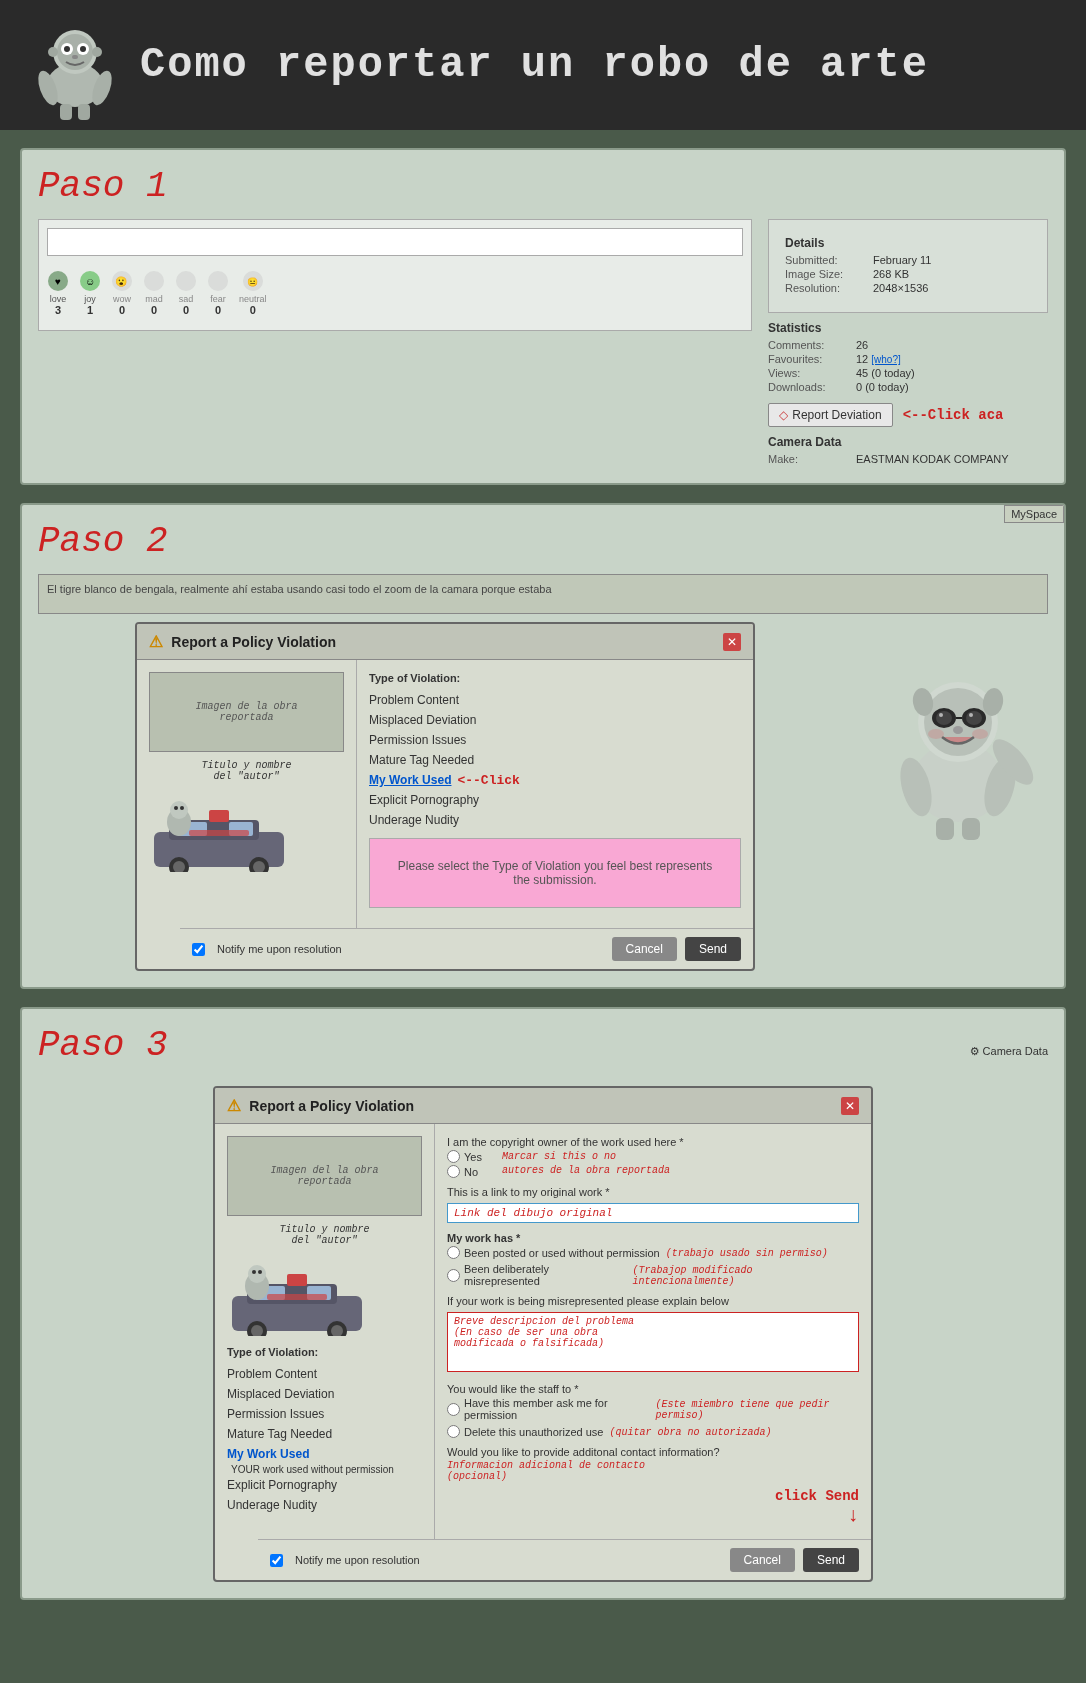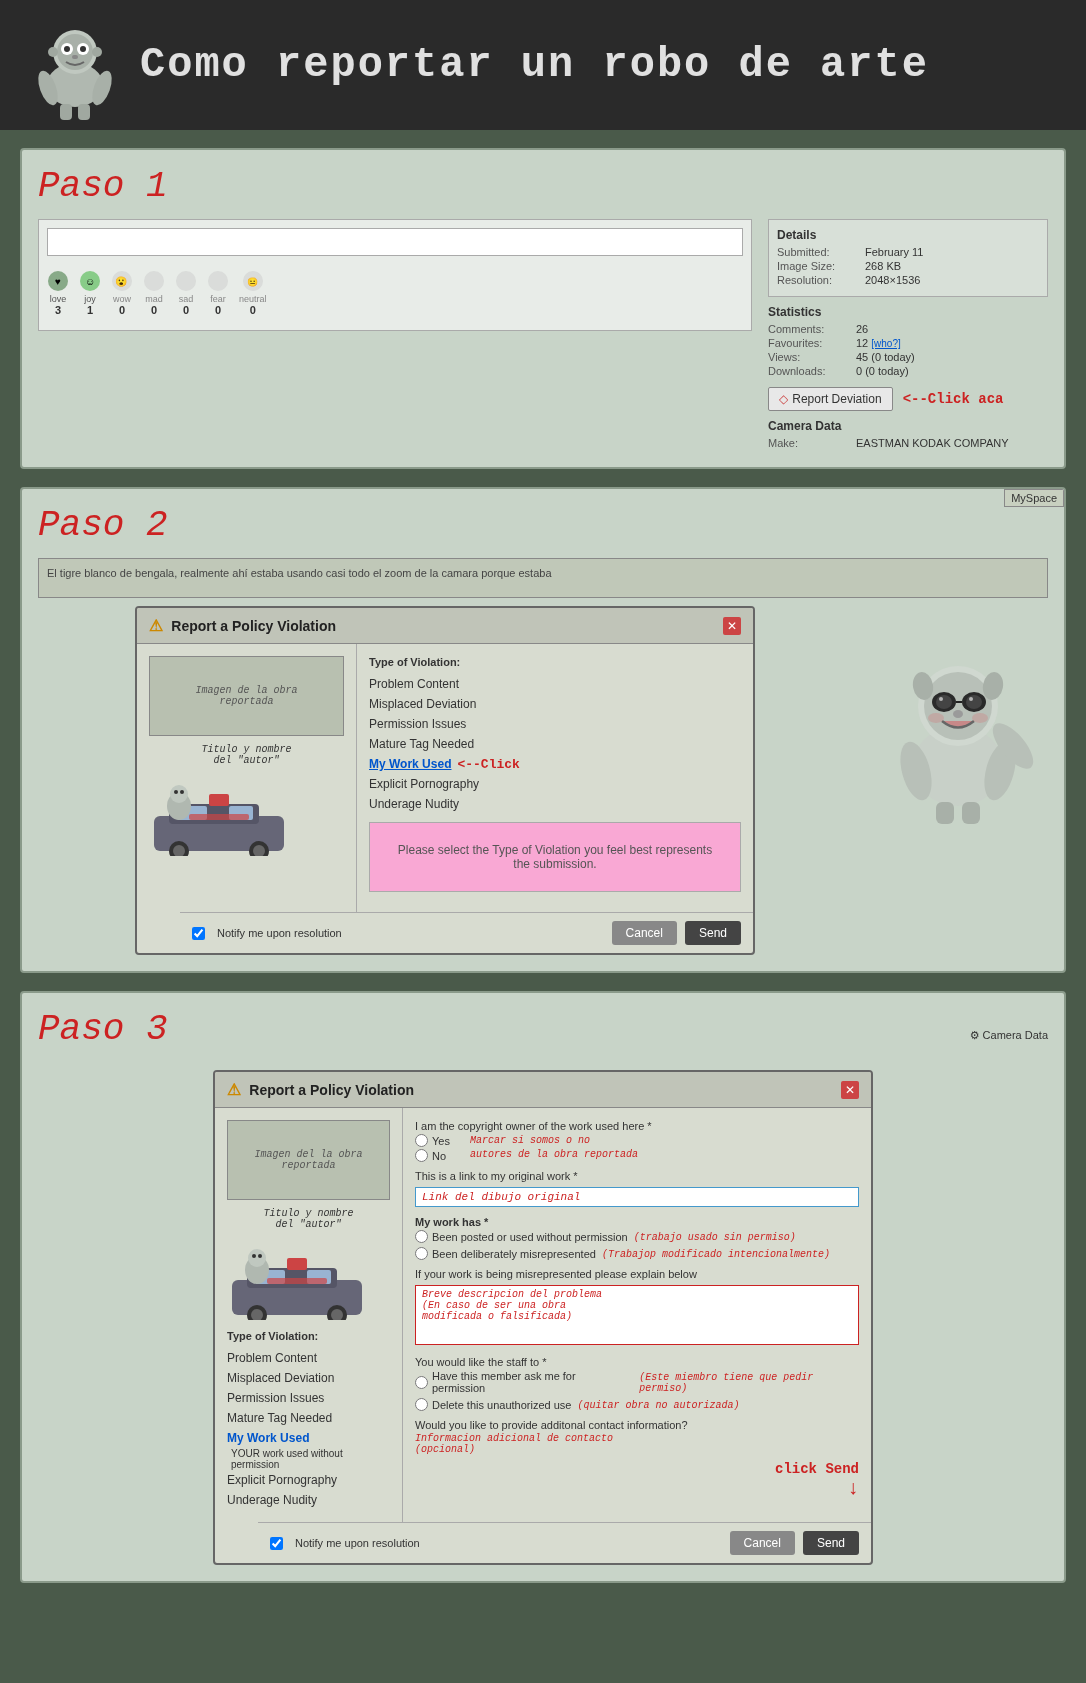--- a/index.html
+++ b/index.html
@@ -84,21 +84,21 @@
     .emotion-item {
       text-align: center;
       font-size: 10px;
       color: #555;
     }
     .emotion-count { font-size: 11px; font-weight: bold; color: #333; }
 
     .details-box {
       background: #d8e0d8;
       border: 1px solid #aaa;
-      padding: 8px;
+      padding: 16px;
       font-size: 11px;
     }
     .details-box h4 { font-weight: bold; margin-bottom: 4px; font-size: 12px; }
     .details-row { display: flex; gap: 8px; margin-bottom: 2px; }
     .details-label { color: #555; min-width: 80px; }
     .details-value { color: #333; }
 
     .stats-box {
       margin-top: 8px;
       font-size: 11px;
@@ -282,21 +282,21 @@
       background: #d8dcd0;
       border: 2px solid #666;
       border-radius: 4px;
       width: 660px;
       margin: 0 auto;
     }
     .step3-body {
       display: flex;
     }
     .step3-left {
-      width: 188px;
+      width: 220px;
       border-right: 1px solid #aaa;
       padding: 12px;
       font-size: 11px;
     }
     .step3-right {
       flex: 1;
       padding: 12px;
       font-size: 11px;
     }
     .form-row { margin-bottom: 6px; }
@@ -711,21 +711,21 @@
               <div class="radio-row">
                 <input type="radio" name="copyright" value="yes" style="">
                 <label>Yes</label>
               </div>
               <div class="radio-row">
                 <input type="radio" name="copyright" value="no" style="">
                 <label>No</label>
               </div>
             </div>
             <div style="font-family:'Courier New',monospace; font-size:10px; color:#cc2222; font-style:italic; line-height:1.4;">
-              <div>Marcar si somos o no</div>
+              <div>Marcar si this o no</div>
               <div>autores de la obra reportada</div>
             </div>
           </div>
         </div>
 
         <div class="form-row">
           <div class="form-label">This is a link to my original work *</div>
           <input type="text" class="form-input" style="font-family: &quot;Courier New&quot;, monospace; font-size: 11px; color: rgb(204, 34, 34); font-style: italic;" value="Link del dibujo original">
         </div>
 

